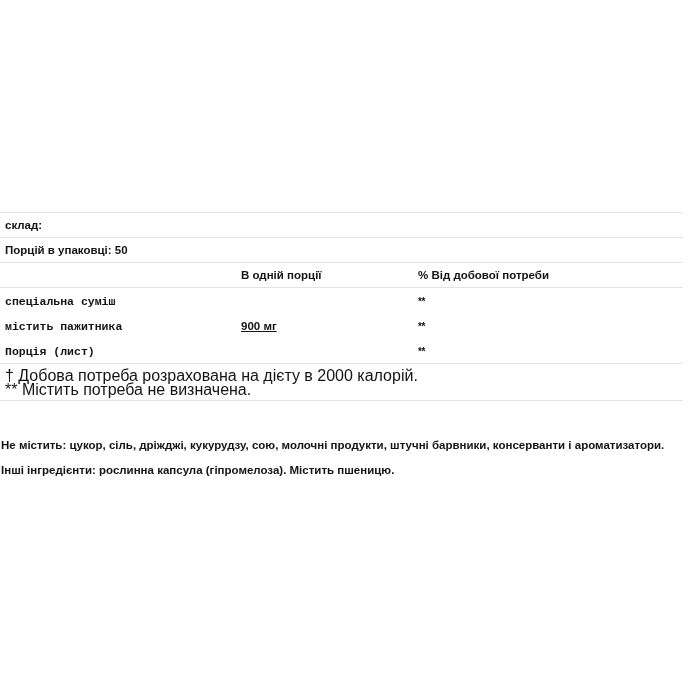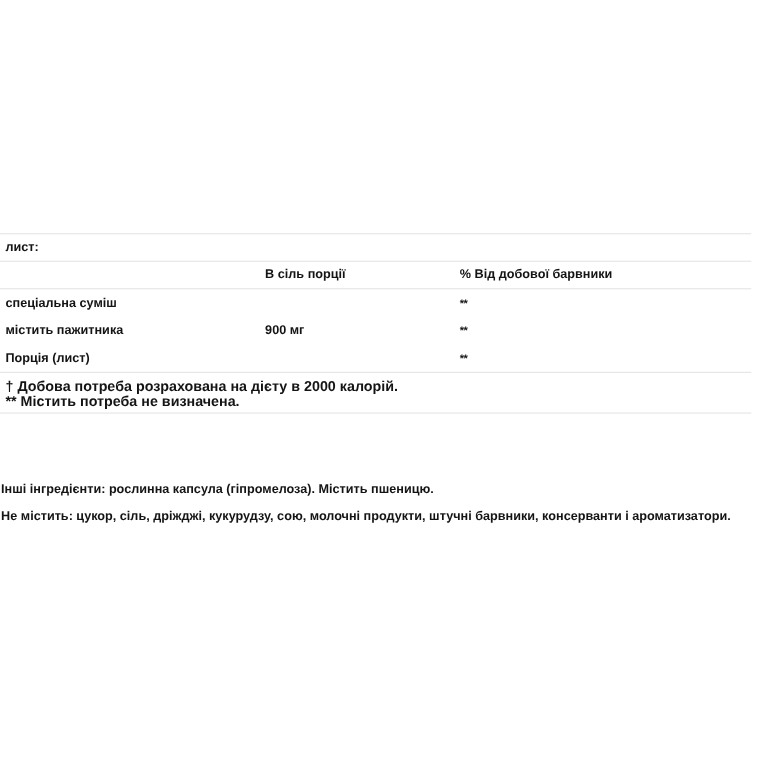--- a/index.html
+++ b/index.html
@@ -39,30 +39,30 @@
       height: 74px;
     }
     .ing-row {
       position: relative;
       height: 25px;
       font-size: 11.5px;
       font-weight: bold;
       line-height: 25px;
       white-space: nowrap;
     }
-    .ing-row .c1 { position: absolute; left: 5px; }
-    .ing-row .c2 { position: absolute; left: 241px; }
+    .ing-row .c1 { position: absolute; left: 5px; font-family: Liberation Mono, monospace; }
+    .ing-row .c2 { position: absolute; left: 241px; text-decoration: underline; }
     .ing-row .c3 { position: absolute; left: 418px; font-size: 10px; letter-spacing: -0.5px; }
     .foot-block {
       border-top: 1px solid #e4e4e4;
       border-bottom: 1px solid #e4e4e4;
       height: 38px;
       padding-left: 5px;
-      font-size: 13px;
-      font-weight: bold;
+      font-size: 16px;
+      font-weight: normal;
       line-height: 14px;
       box-sizing: border-box;
       padding-top: 5px;
     }
     .after {
       position: absolute;
       left: 0;
       top: 437px;
       font-size: 11.5px;
       font-weight: bold;
@@ -73,25 +73,28 @@
       height: 25px;
       line-height: 16px;
       padding-left: 1px;
     }
   </style>
 </head>
 <body>
 
 <div class="facts">
   <div class="row">
-    <span class="c1">лист:</span>
+    <span class="c1">склад:</span>
   </div>
   <div class="row">
-    <span class="c2">В сіль порції</span>
-    <span class="c3">% Від добової барвники</span>
+    <span class="c1">Порцій в упаковці: 50</span>
+  </div>
+  <div class="row">
+    <span class="c2">В одній порції</span>
+    <span class="c3">% Від добової потреби</span>
   </div>
   <div class="ing-block">
     <div class="ing-row">
       <span class="c1">спеціальна суміш</span>
       <span class="c2"></span>
       <span class="c3">**</span>
     </div>
     <div class="ing-row">
       <span class="c1">містить пажитника</span>
       <span class="c2">900 мг</span>
@@ -103,15 +106,15 @@
       <span class="c3">**</span>
     </div>
   </div>
   <div class="foot-block">
     <div>† Добова потреба розрахована на дієту в 2000 калорій.</div>
     <div>** Містить потреба не визначена.</div>
   </div>
 </div>
 
 <div class="after">
+  <p>Не містить: цукор, сіль, дріжджі, кукурудзу, сою, молочні продукти, штучні барвники, консерванти і ароматизатори.</p>
   <p>Інші інгредієнти: рослинна капсула (гіпромелоза). Містить пшеницю.</p>
-  <p>Не містить: цукор, сіль, дріжджі, кукурудзу, сою, молочні продукти, штучні барвники, консерванти і ароматизатори.</p>
 </div>
 
 </body></html>

